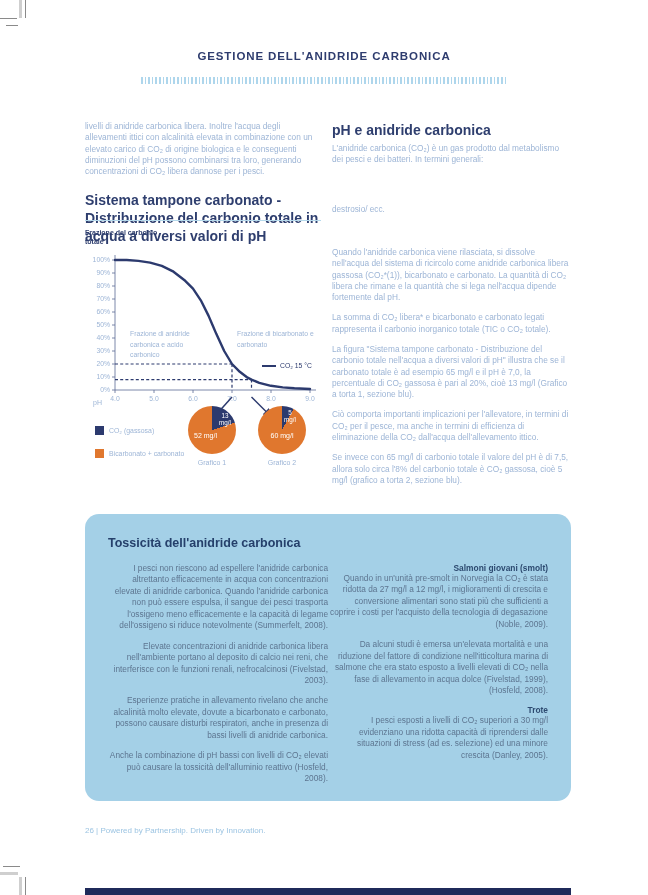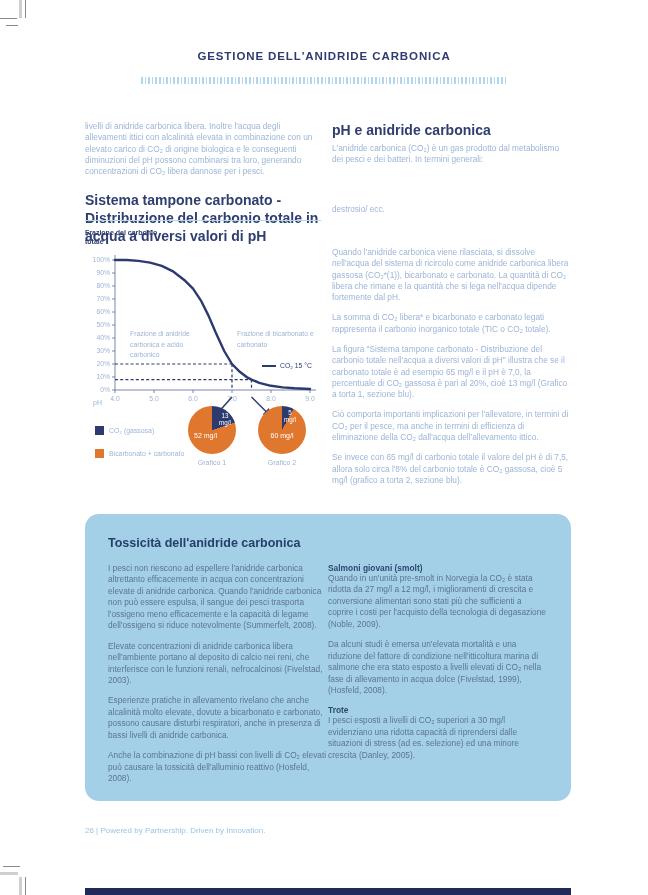--- a/index.html
+++ b/index.html
@@ -38,21 +38,21 @@
   .swatch{width:9px;height:9px;display:inline-block;flex:0 0 auto;}
   .pie{position:absolute;width:48px;height:48px;border-radius:50%;}
   .slice-label{position:absolute;color:#ffffff;font-size:6.3px;line-height:1.12;
       white-space:pre-line;text-align:center;}
   .main-label{position:absolute;color:#ffffff;font-size:7px;}
   .pie-caption{position:absolute;width:60px;text-align:center;font-size:7px;color:#9db5d6;}
   
   .tox-box{position:absolute;left:85px;top:514px;width:486px;height:287px;background:#a4d0e7;
       border-radius:14px;box-sizing:border-box;padding:22px 23px 18px 23px;}
   .tox-title{font-size:12.5px;font-weight:bold;color:#25406b;margin:0 0 13px 0;}
-  .tox-cols{display:flex;}
+  .tox-cols{display:flex;text-align:right;}
   .tox-col{flex:1;}
   .tox-p{font-size:8.3px;line-height:1.38;color:#5d7590;margin:0 0 9px 0;}
   .tox-sub{font-size:8.4px;font-weight:bold;color:#2d4a70;margin:0;}
   
   .footer{position:absolute;left:85px;top:826px;font-size:8px;color:#9cc4e2;}
   
   .crop{position:absolute;}
   .c-light{background:#cfcfcf;}
   .c-dark{background:#8a8a8a;}
   .next-page{position:absolute;left:85px;top:888px;width:486px;height:7px;background:#1f2a5a;}

